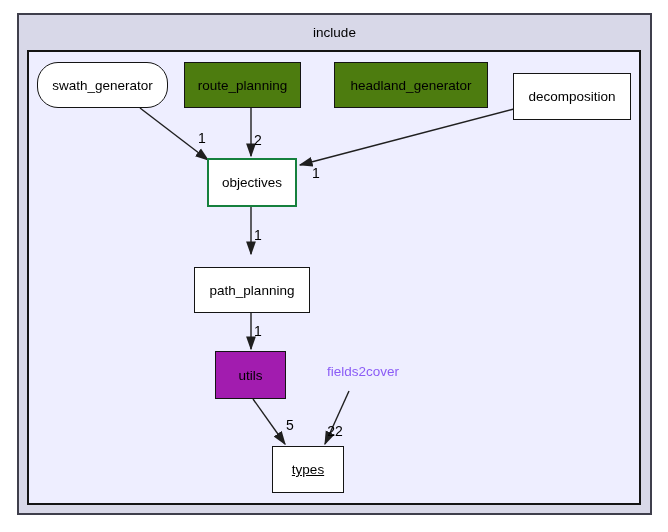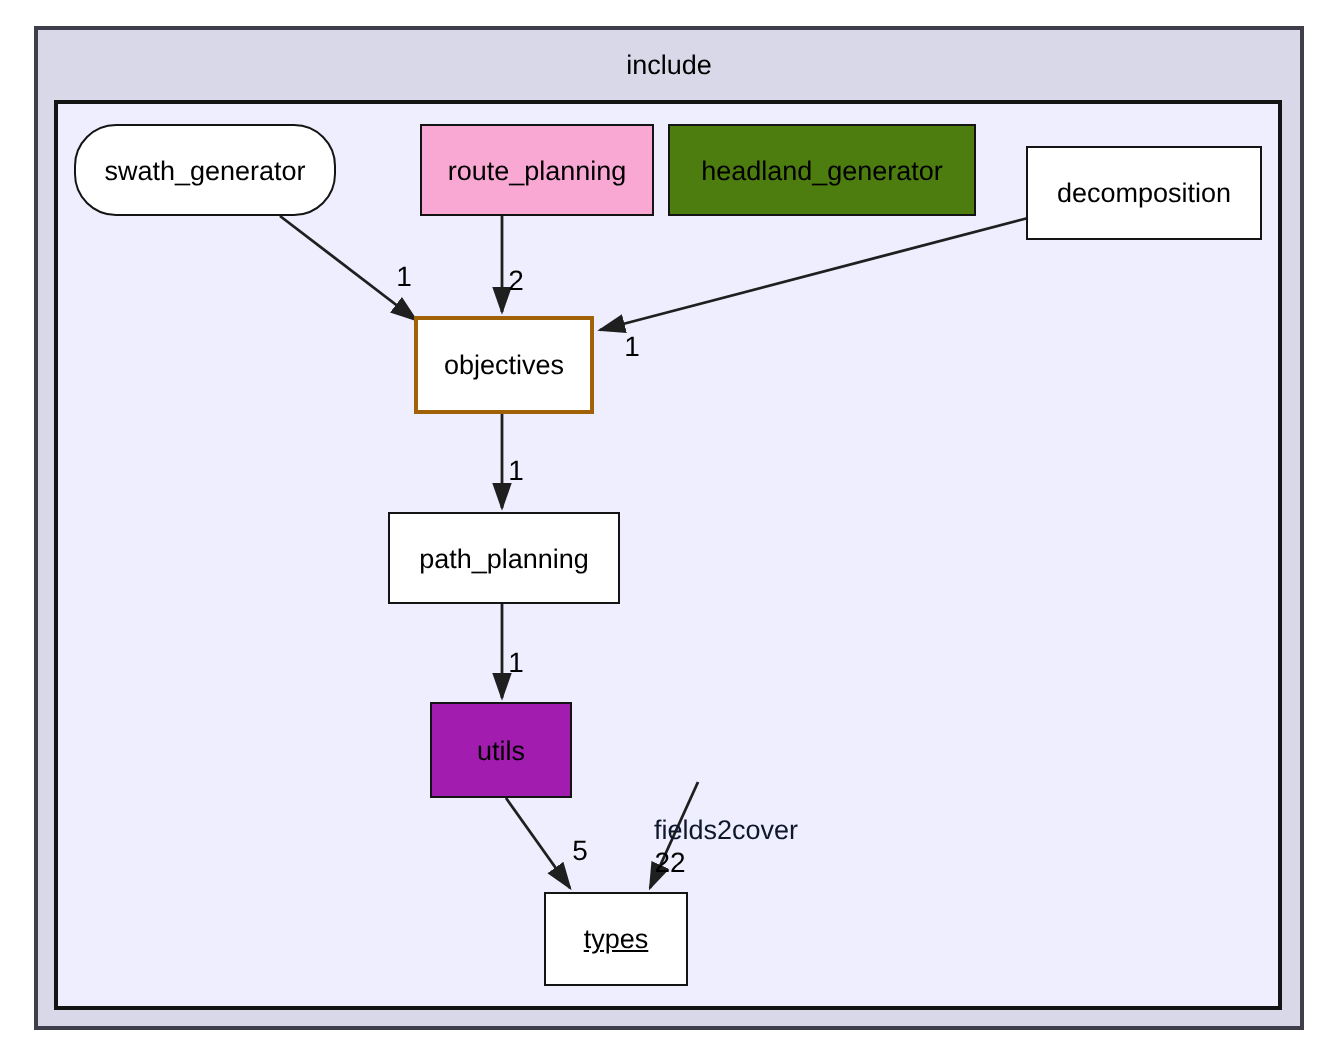--- a/index.html
+++ b/index.html
@@ -45,31 +45,30 @@
     border: 1.5px solid #141414;
     display: flex;
     align-items: center;
     justify-content: center;
     font-size: 13.5px;
     color: #000000;
     cursor: pointer;
     z-index: 3;
   }
   .node.highlight {
-    border: 2px solid #a16207;
+    border: 2px solid #15803d;
   }
   .free-label {
     position: absolute;
     transform: translate(-50%, -50%);
     font-size: 13.5px;
-    color: #0f172a;
+    color: #8b5cf6;
     white-space: nowrap;
     cursor: pointer;
     z-index: 3;
-    margin-top: 44px;
   }
   svg.edges-layer {
     position: absolute;
     left: 0;
     top: 0;
     z-index: 2;
   }
   svg.edges-layer text {
     font-family: "Liberation Sans", "DejaVu Sans", sans-serif;
     font-size: 14px;
@@ -104,23 +103,23 @@
       <line x1="251" y1="302" x2="251" y2="349" stroke="#1f1f1f" stroke-width="1.4" marker-end="url(#arrowhead)"></line>
       <text x="258" y="331" text-anchor="middle" dominant-baseline="central">1</text>
       <line x1="253" y1="399" x2="285" y2="444" stroke="#1f1f1f" stroke-width="1.4" marker-end="url(#arrowhead)"></line>
       <text x="290" y="425" text-anchor="middle" dominant-baseline="central">5</text>
       <line x1="349" y1="391" x2="325" y2="444" stroke="#1f1f1f" stroke-width="1.4" marker-end="url(#arrowhead)"></line>
       <text x="335" y="431" text-anchor="middle" dominant-baseline="central">22</text>
     </svg>
 
   <div id="nodes-layer">
       <div class="node" style="left: 37px; top: 62px; width: 131px; height: 46px; background: rgb(255, 255, 255); border-color: rgb(20, 20, 20); border-radius: 21px;">swath_generator</div>
-      <div class="node" style="left: 210px; top: 62px; width: 117px; height: 46px; background: #f9a8d4; border-color: rgb(20, 20, 20);">route_planning</div>
+      <div class="node" style="left: 184px; top: 62px; width: 117px; height: 46px; background: #4d7c0f; border-color: rgb(20, 20, 20);">route_planning</div>
       <div class="node" style="left: 334px; top: 62px; width: 154px; height: 46px; background: #4d7c0f; border-color: rgb(20, 20, 20);">headland_generator</div>
       <div class="node" style="left: 513px; top: 62px; width: 118px; height: 47px; background: rgb(255, 255, 255); border-color: rgb(20, 20, 20); margin-top: 11px;">decomposition</div>
       <div class="node highlight" style="left: 207px; top: 158px; width: 90px; height: 49px; background: rgb(255, 255, 255);">objectives</div>
-      <div class="node" style="left: 194px; top: 256px; width: 116px; height: 46px; background: rgb(255, 255, 255); border-color: rgb(20, 20, 20);">path_planning</div>
+      <div class="node" style="left: 194px; top: 267px; width: 116px; height: 46px; background: rgb(255, 255, 255); border-color: rgb(20, 20, 20);">path_planning</div>
       <div class="node" style="left: 215px; top: 351px; width: 71px; height: 48px; background: #a21caf; border-color: rgb(20, 20, 20);">utils</div>
       <div class="node" style="left: 272px; top: 446px; width: 72px; height: 47px; background: rgb(255, 255, 255); border-color: rgb(20, 20, 20); text-decoration: underline;">types</div>
       <div class="free-label" style="left: 363px; top: 371px;">fields2cover</div>
     </div>
 
 </div>
 
 </body></html>

